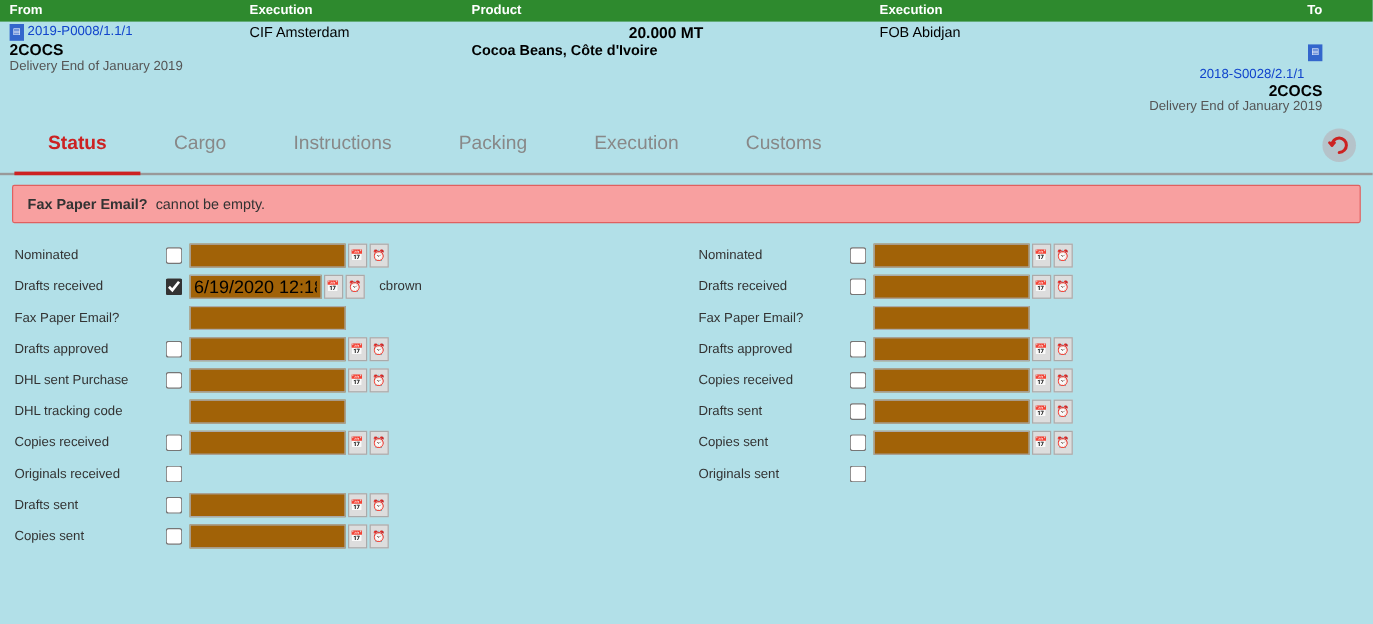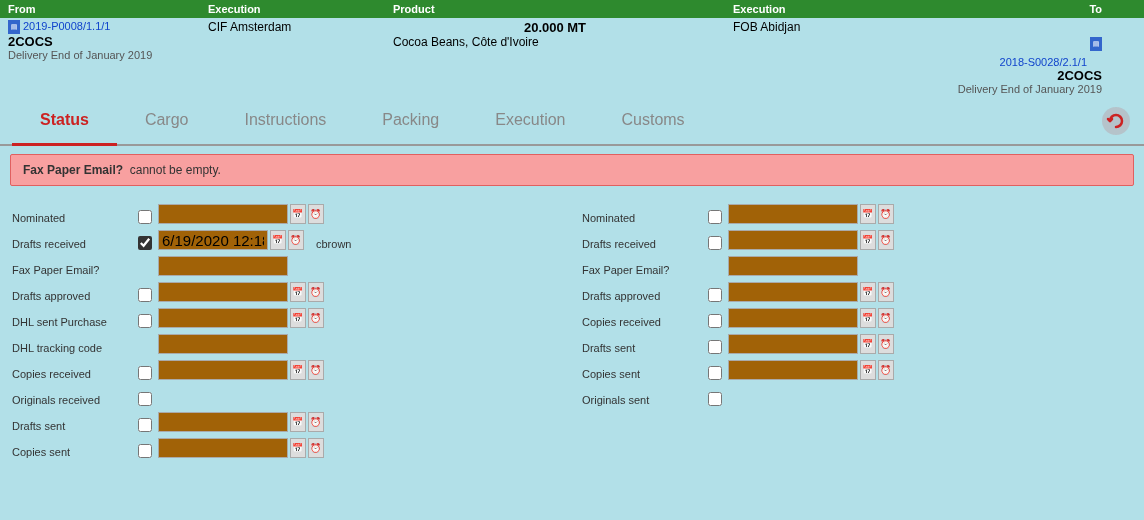--- a/index.html
+++ b/index.html
@@ -51,21 +51,21 @@
     }
 
     .form-col {
       display: flex;
       flex-direction: column;
       gap: 4px;
     }
 
     .form-row {
       display: flex;
-      align-items: flex-end;
+      align-items: center;
       gap: 6px;
       min-height: 22px;
     }
 
     .form-label {
       width: 120px;
       font-size: 11px;
       color: #333;
       flex-shrink: 0;
     }
@@ -154,21 +154,21 @@
       <span style="font-size:11px;color:#1144cc;cursor:pointer;">2019-P0008/1.1/1</span>
     </div>
     <div style="font-size:13px;font-weight:bold;">2COCS</div>
     <div style="font-size:11px;color:#555;">Delivery End of January 2019</div>
   </div>
   <div class="hcell-content">
     <div style="font-size:12px;">CIF Amsterdam</div>
   </div>
   <div class="hcell-content">
     <div style="font-size:13px;font-weight:bold;text-align:center;">20.000 MT</div>
-    <div style="font-size:12px;font-weight:normal;">Cocoa Beans, Côte d'Ivoire</div>
+    <div style="font-size:12px;font-weight:bold;">Cocoa Beans, Côte d'Ivoire</div>
   </div>
   <div class="hcell-content">
     <div style="font-size:12px;">FOB Abidjan</div>
   </div>
   <div class="hcell-content right-align">
     <div style="display:flex;align-items:center;justify-content:flex-end;gap:3px;">
       <span style="font-size:11px;color:#1144cc;cursor:pointer;margin-top:36px;">2018-S0028/2.1/1</span>
       <span style="display:inline-block;width:12px;height:14px;background:#3366cc;font-size:7px;color:white;text-align:center;line-height:14px;">▤</span>
     </div>
     <div style="font-size:13px;font-weight:bold;">2COCS</div>

